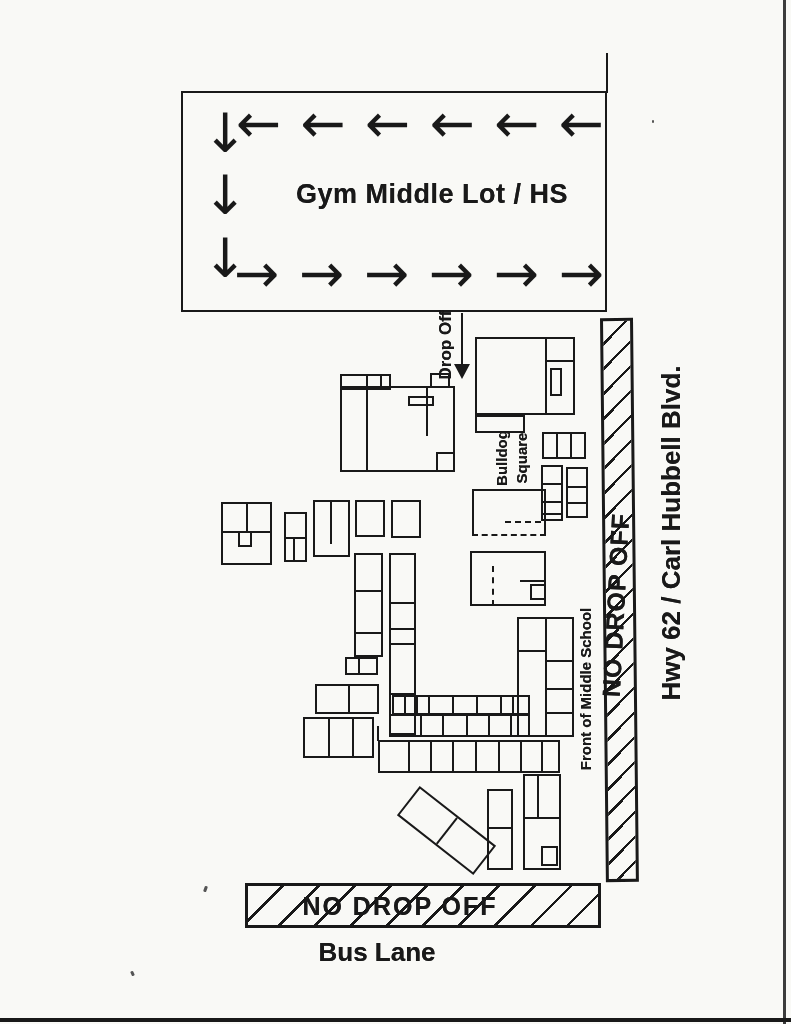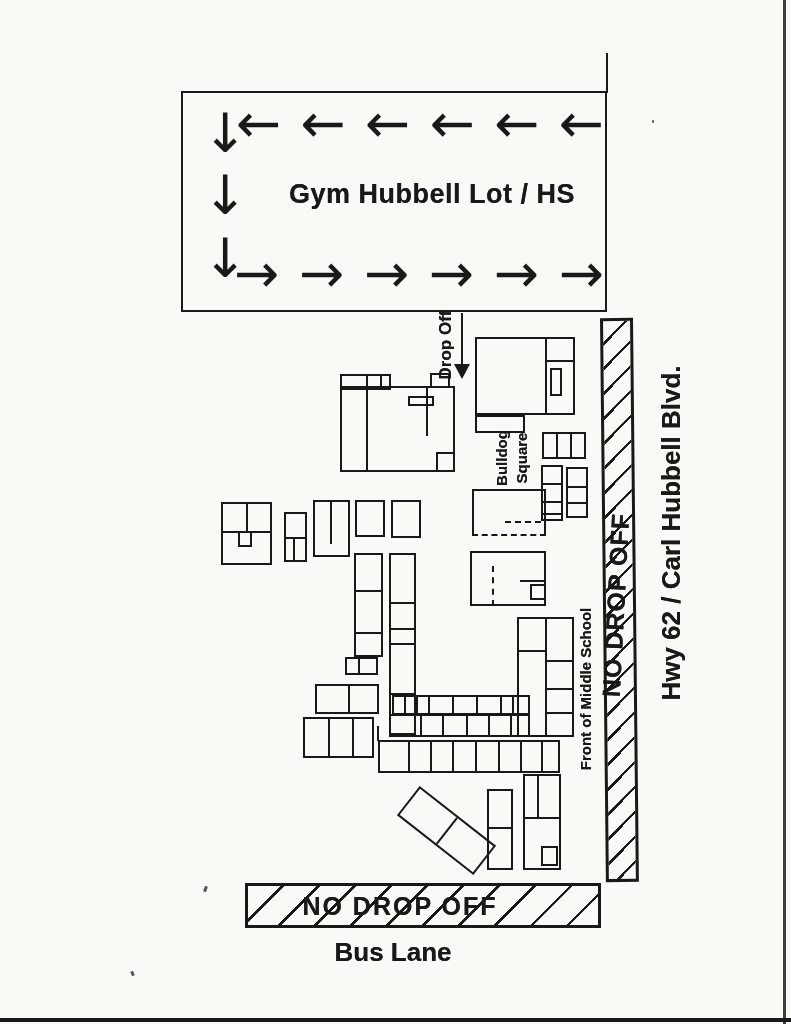--- a/index.html
+++ b/index.html
@@ -43,21 +43,21 @@
 <div class="canvas">
 
   <div class="ln" style="left:783px;top:0;width:3px;height:1024px;background:#3c3c3c;"></div>
   <div class="ln" style="left:0;top:1018px;width:791px;height:4px;"></div>
   <div class="speck" style="left:204px;top:886px;width:3px;height:6px;transform:rotate(20deg);"></div>
   <div class="speck" style="left:131px;top:971px;width:3px;height:5px;transform:rotate(-25deg);"></div>
   <div class="speck" style="left:652px;top:120px;width:2px;height:3px;"></div>
 
   <div class="ln" style="left:606px;top:53px;width:2px;height:40px;"></div>
   <div class="b" style="left:181px;top:91px;width:426px;height:221px;"></div>
-  <div class="ht" style="left:432px;top:194px;font-size:27px;letter-spacing:.5px;">Gym Hubbell Lot / HS</div>
+  <div class="ht" style="left:432px;top:194px;font-size:27px;letter-spacing:.5px;">Gym Middle Lot / HS</div>
 
   <div class="arrow-row" style="left:236px;top:101px;width:368px;height:46px;">
     <span class="arr">←</span>
     <span class="arr">←</span>
     <span class="arr">←</span>
     <span class="arr">←</span>
     <span class="arr">←</span>
     <span class="arr">←</span>
   </div>
   <div class="arrow-col" style="left:203px;top:112px;width:44px;height:168px;">
@@ -188,15 +188,15 @@
     <div>Square</div>
   </div>
   <div class="vt" style="left:585px;top:689px;font-size:15px;">Front of Middle School</div>
 
   <div class="strip hatch-side" style="left:600px;top:318px;width:33px;height:564px;transform:rotate(-0.6deg);transform-origin:top center;"></div>
   <div class="vt" style="left:616px;top:605px;font-size:25px;letter-spacing:1px;transform:translate(-50%,-50%) rotate(-87deg);">NO DROP OFF</div>
   <div class="vt" style="left:671px;top:533px;font-size:26px;">Hwy 62 / Carl Hubbell Blvd.</div>
 
   <div class="strip hatch-bottom" style="left:245px;top:883px;width:356px;height:45px;"></div>
   <div class="ht" style="left:400px;top:906px;font-size:25px;letter-spacing:2px;">NO DROP OFF</div>
-  <div class="ht" style="left:393px;top:952px;font-size:26px;">Bus Lane</div>
+  <div class="ht" style="left:377px;top:952px;font-size:26px;">Bus Lane</div>
 
 </div>
 
 </body></html>

